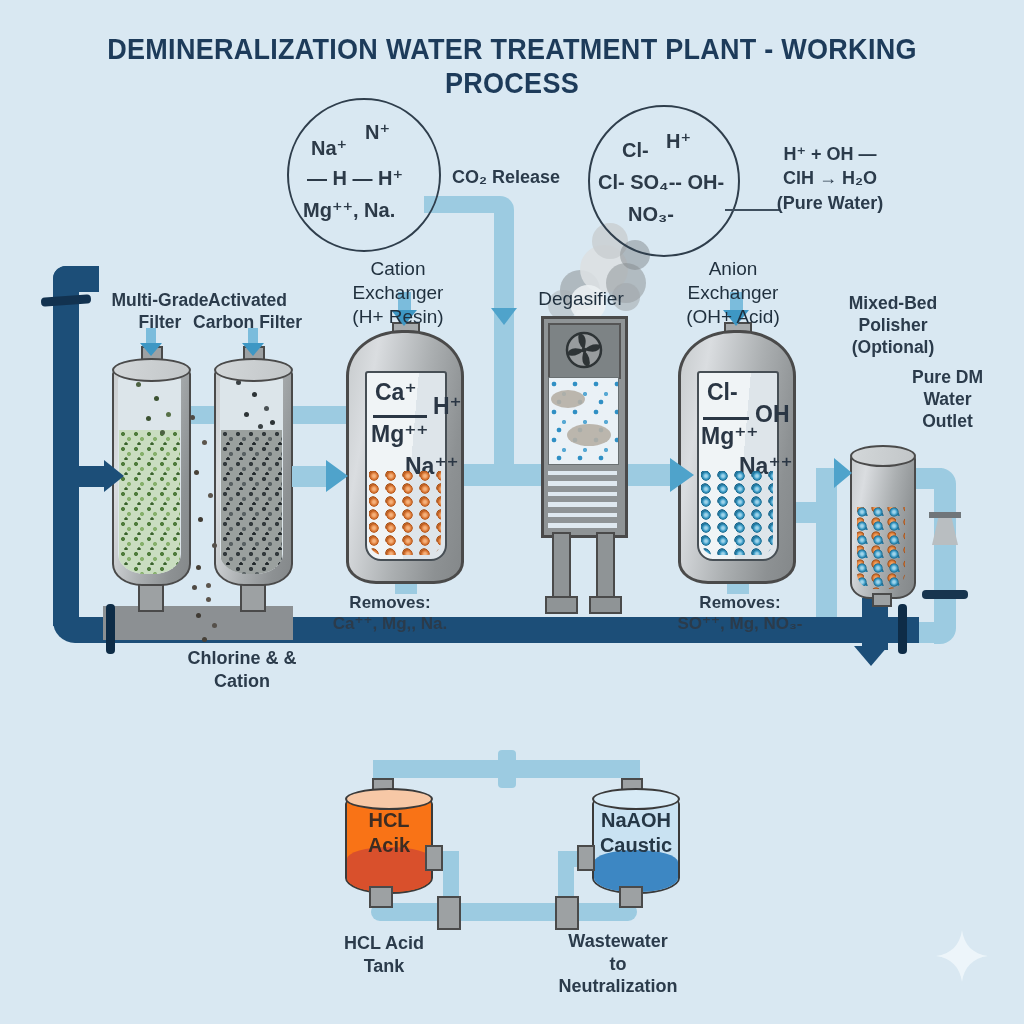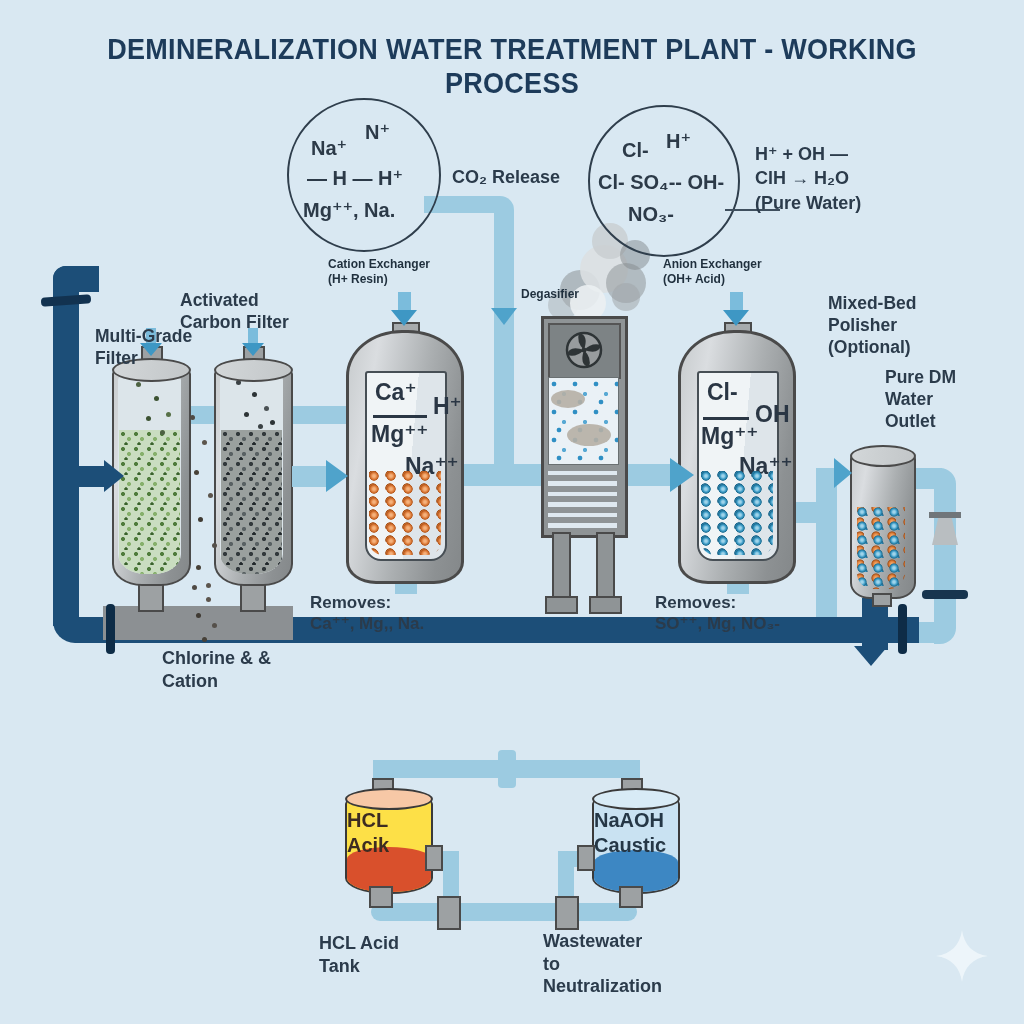--- a/index.html
+++ b/index.html
@@ -1,19 +1,19 @@
 <!DOCTYPE html>
 <html><head>
 <meta charset="utf-8">
 <style>
   html,body{margin:0;padding:0;background:#fff;}
   .canvas{position:relative;width:1024px;height:1024px;background:#d9e8f2;overflow:hidden;
           font-family:"Liberation Sans","DejaVu Sans",sans-serif;color:#2b3b4b;}
   .abs{position:absolute;}
-  .lbl{position:absolute;color:#2b3b4b;font-weight:600;text-align:left;line-height:1.25;font-size:17.5px;}
+  .lbl{position:absolute;color:#2b3b4b;font-weight:600;text-align:center;line-height:1.25;font-size:17.5px;}
   .pipe{position:absolute;background:#9ccbe1;}
   .navy{position:absolute;background:#1c4e78;}
   .tri{position:absolute;width:0;height:0;}
   .title-wrap{position:absolute;top:32px;left:0;width:100%;text-align:center;}
   .title{display:inline-block;transform:scaleX(.9);transform-origin:center;font-size:30px;font-weight:800;
          color:#1d3b5a;letter-spacing:.3px;}
   .bubble{position:absolute;border:2px solid #2f3e4c;border-radius:50%;}
   .bubble span{position:absolute;font-size:20px;font-weight:600;color:#2c3a48;white-space:nowrap;}
   .tank-gradient{background:linear-gradient(100deg,#c7cbcd,#dadde0 20%,#abafb1 55%,#8d9193 82%,#84888a);}
   .vessel{position:absolute;width:112px;height:248px;border:3px solid #4a4a4a;
@@ -50,21 +50,21 @@
      background-size:16px 14px,16px 14px,16px 14px;background-position:0 0,7px 5px,3px 9px;}
   .droplets{background-color:#eaf1f6;background-image:
      radial-gradient(circle at 5px 6px,#2f8fc4 2px,transparent 2.7px),
      radial-gradient(circle at 15px 16px,#58a9d4 1.8px,transparent 2.4px),
      radial-gradient(circle at 10px 24px,#2f8fc4 2px,transparent 2.7px);
      background-size:21px 28px;}
   .slats{background:repeating-linear-gradient(180deg,#8f9496 0 6px,#dfe9f0 6px 10.5px);}
   .gray-block{position:absolute;background:#9da1a3;border:2px solid #4a4a4a;}
   .dot{position:absolute;width:5px;height:5px;border-radius:50%;}
   .steam-c{position:absolute;border-radius:50%;}
-  .vtitle{font-size:12px;font-weight:700;color:#1f2f3d;}
+  .vtitle{font-size:19px;font-weight:400;color:#1f2f3d;}
 </style>
 </head>
 <body>
 
 <div class="canvas">
 
   <div class="pipe" style="left:150px;top:406px;width:200px;height:18px;"></div>
   <div class="pipe" style="left:448px;top:464px;width:226px;height:22px;"></div>
   <div class="pipe" style="left:424px;top:196px;width:78px;height:17px;border-radius:0 8px 8px 0;"></div>
   <div class="pipe" style="left:494px;top:196px;width:20px;height:290px;border-top-right-radius:14px;"></div>
@@ -175,21 +175,21 @@
 
   <div class="abs tank-gradient" style="left:850px;top:447px;width:62px;height:148px;border:2.5px solid #4a4a4a;border-radius:31px 31px 20px 20px/12px 12px 16px 16px;">
     <div class="abs mixed-beads" style="left:5px;top:58px;width:48px;height:82px;border-radius:0 0 16px 16px;"></div>
   </div>
   <div class="rim" style="left:850px;top:445px;width:62px;height:18px;"></div>
   <div class="gray-block" style="left:872px;top:593px;width:16px;height:10px;"></div>
 
   <div class="gray-block" style="left:372px;top:778px;width:18px;height:15px;"></div>
   <div class="gray-block" style="left:621px;top:778px;width:18px;height:15px;"></div>
 
-  <div class="abs" style="left:345px;top:790px;width:84px;height:100px;border:2.5px solid #3a3a3a;border-radius:42px 42px 42px 42px/14px 14px 16px 16px;background:#fde047;overflow:hidden;">
+  <div class="abs" style="left:345px;top:790px;width:84px;height:100px;border:2.5px solid #3a3a3a;border-radius:42px 42px 42px 42px/14px 14px 16px 16px;background:#f97316;overflow:hidden;">
     <div class="abs" style="left:0;top:55px;width:84px;height:45px;background:#d9502c;border-radius:50% 50% 0 0/12px 12px 0 0;"></div>
     <div class="lbl" style="left:0;top:16px;width:84px;font-size:20px;color:#3d2c22;">
       <div>HCL</div>
       <div>Acik</div>
     </div>
   </div>
   <div class="rim" style="left:345px;top:788px;width:84px;height:18px;background:#f7c8a6;border-color:#3a3a3a;"></div>
 
   <div class="abs" style="left:592px;top:790px;width:84px;height:100px;border:2.5px solid #3a3a3a;border-radius:42px 42px 42px 42px/14px 14px 16px 16px;background:#c9e2f2;overflow:hidden;">
     <div class="abs" style="left:0;top:58px;width:84px;height:42px;background:#3d87c3;border-radius:50% 50% 0 0/12px 12px 0 0;"></div>
@@ -254,21 +254,21 @@
 
   <div class="lbl" style="left:452px;top:166px;width:130px;text-align:left;font-size:18px;">CO₂ Release</div>
 
   <div class="lbl" style="left:755px;top:142px;width:150px;font-size:18px;line-height:1.35;">
     <div>H⁺ + OH —</div>
     <div>ClH → H₂O</div>
     <div>(Pure Water)</div>
   </div>
 
 
-  <div class="lbl" style="left:95px;top:290px;width:130px;margin-top:36px;">
+  <div class="lbl" style="left:95px;top:290px;width:130px;">
     <div>Multi-Grade</div>
     <div>Filter</div>
   </div>
   <div class="lbl" style="left:180px;top:290px;width:135px;">
     <div>Activated</div>
     <div>Carbon Filter</div>
   </div>
   <div class="lbl vtitle" style="left:328px;top:257px;width:140px;">
     <div>Cation Exchanger</div>
     <div>(H+ Resin)</div>

